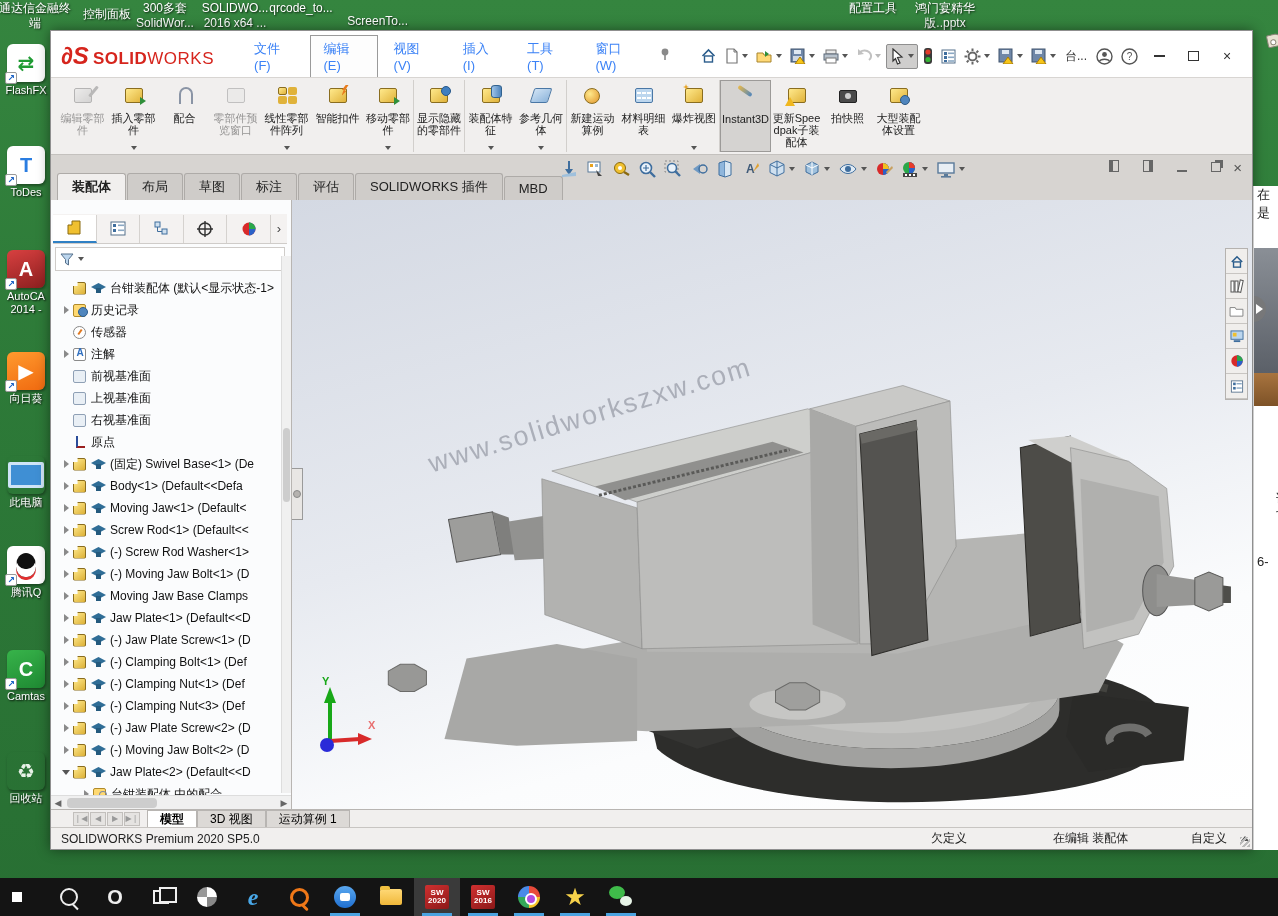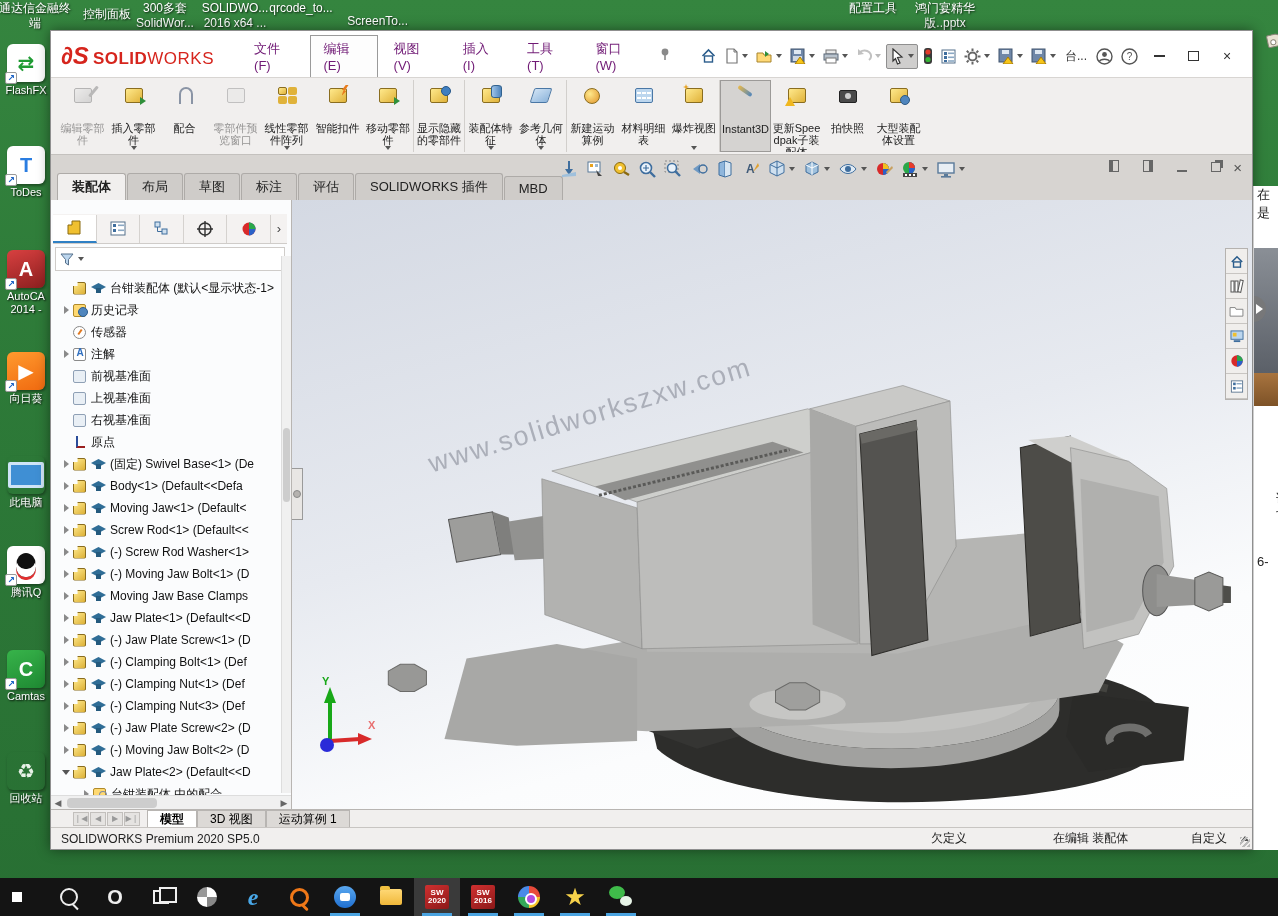--- a/index.html
+++ b/index.html
@@ -44,21 +44,21 @@
     border:1px solid #8f8f8f; box-shadow:0 0 12px rgba(0,0,0,.45); display:flex; flex-direction:column; }
 
   
   .menubar { height:46px; background:#fff; display:flex; align-items:center; padding:4px 8px 0 10px;
     flex:none; }
   .logo { display:flex; align-items:baseline; margin-right:26px; }
   .logo .mark { color:#d6251d; font-size:24px; font-weight:bold; font-style:italic; margin-right:4px; }
   .logo .b1 { color:#d6251d; font-size:17px; font-weight:bold; letter-spacing:.5px; }
   .logo .b2 { color:#d6251d; font-size:17px; letter-spacing:.5px; }
   .menus { display:flex; align-items:center; }
-  .menu-item { font-size:13px; color:#701a75; padding:4px 12px; margin:15px 2px; cursor:default; }
+  .menu-item { font-size:13px; color:#3b82f6; padding:4px 12px; margin:15px 2px; cursor:default; }
   .menu-item.boxed { border:1px solid #9a9a9a; background:#fdfdfd; }
   .pin-ico { margin:0 10px 0 4px; }
   .qat { display:flex; align-items:center; margin-left:14px; }
   .qbtn { display:flex; align-items:center; padding:3px 3px; margin:0 1px; border-radius:2px; }
   .qbtn.pressed { background:#cfcecd; border:1px solid #8f8f8f; }
   .qbtn.gray { opacity:.4; }
   .caret { width:0; height:0; border-left:3.5px solid transparent; border-right:3.5px solid transparent;
     border-top:4px solid #555; margin-left:3px; }
   .qat-text { font-size:12px; color:#333; margin:0 2px; }
   .winctl { margin-left:auto; display:flex; align-items:center; }
@@ -69,21 +69,21 @@
 
   
   .cmdmgr { height:77px; background:#f1efee; border-top:1px solid #d8d5d2; display:flex;
     align-items:stretch; padding:2px 0 2px 6px; flex:none; }
   .cmbtn { width:51px; display:flex; flex-direction:column; align-items:center; padding-top:3px;
     position:relative; flex:none; }
   .cmbtn.sepafter { border-right:1px solid #d2cfcc; }
   .cmbtn.disabled { opacity:.45; filter:grayscale(1); }
   .cmbtn.pressed { background:#d5d3d1; border:1px solid #9c9a98; }
   .cmlabel { font-size:11px; line-height:12px; color:#222; text-align:center; word-break:break-all;
-    margin-top:15px; max-height:38px; overflow:hidden; }
+    margin-top:5px; max-height:38px; overflow:hidden; }
   .cmcaret { margin-top:auto; margin-bottom:2px; width:0;height:0; border-left:3.5px solid transparent;
     border-right:3.5px solid transparent; border-top:4px solid #555; }
   .cmicon { height:24px; display:flex; align-items:center; justify-content:center; flex:none; }
   .ic { width:22px; height:20px; position:relative; display:inline-block; }
   .ic::before { content:""; position:absolute; left:2px; top:3px; width:16px; height:13px;
     background:linear-gradient(140deg,#ffe98c,#e0b23a); border:1px solid #8a6d1f; border-radius:2px; }
   .ic-mate::before { background:none; border:2.5px solid #8a94a5; border-bottom:none;
     border-radius:8px 8px 0 0; width:10px; height:15px; left:5px; top:2px; }
   .ic-preview::before { background:#dfe5ec; border-color:#7d8aa0; }
   .ic-pattern::before { width:7px; height:6px; left:2px; top:2px;

